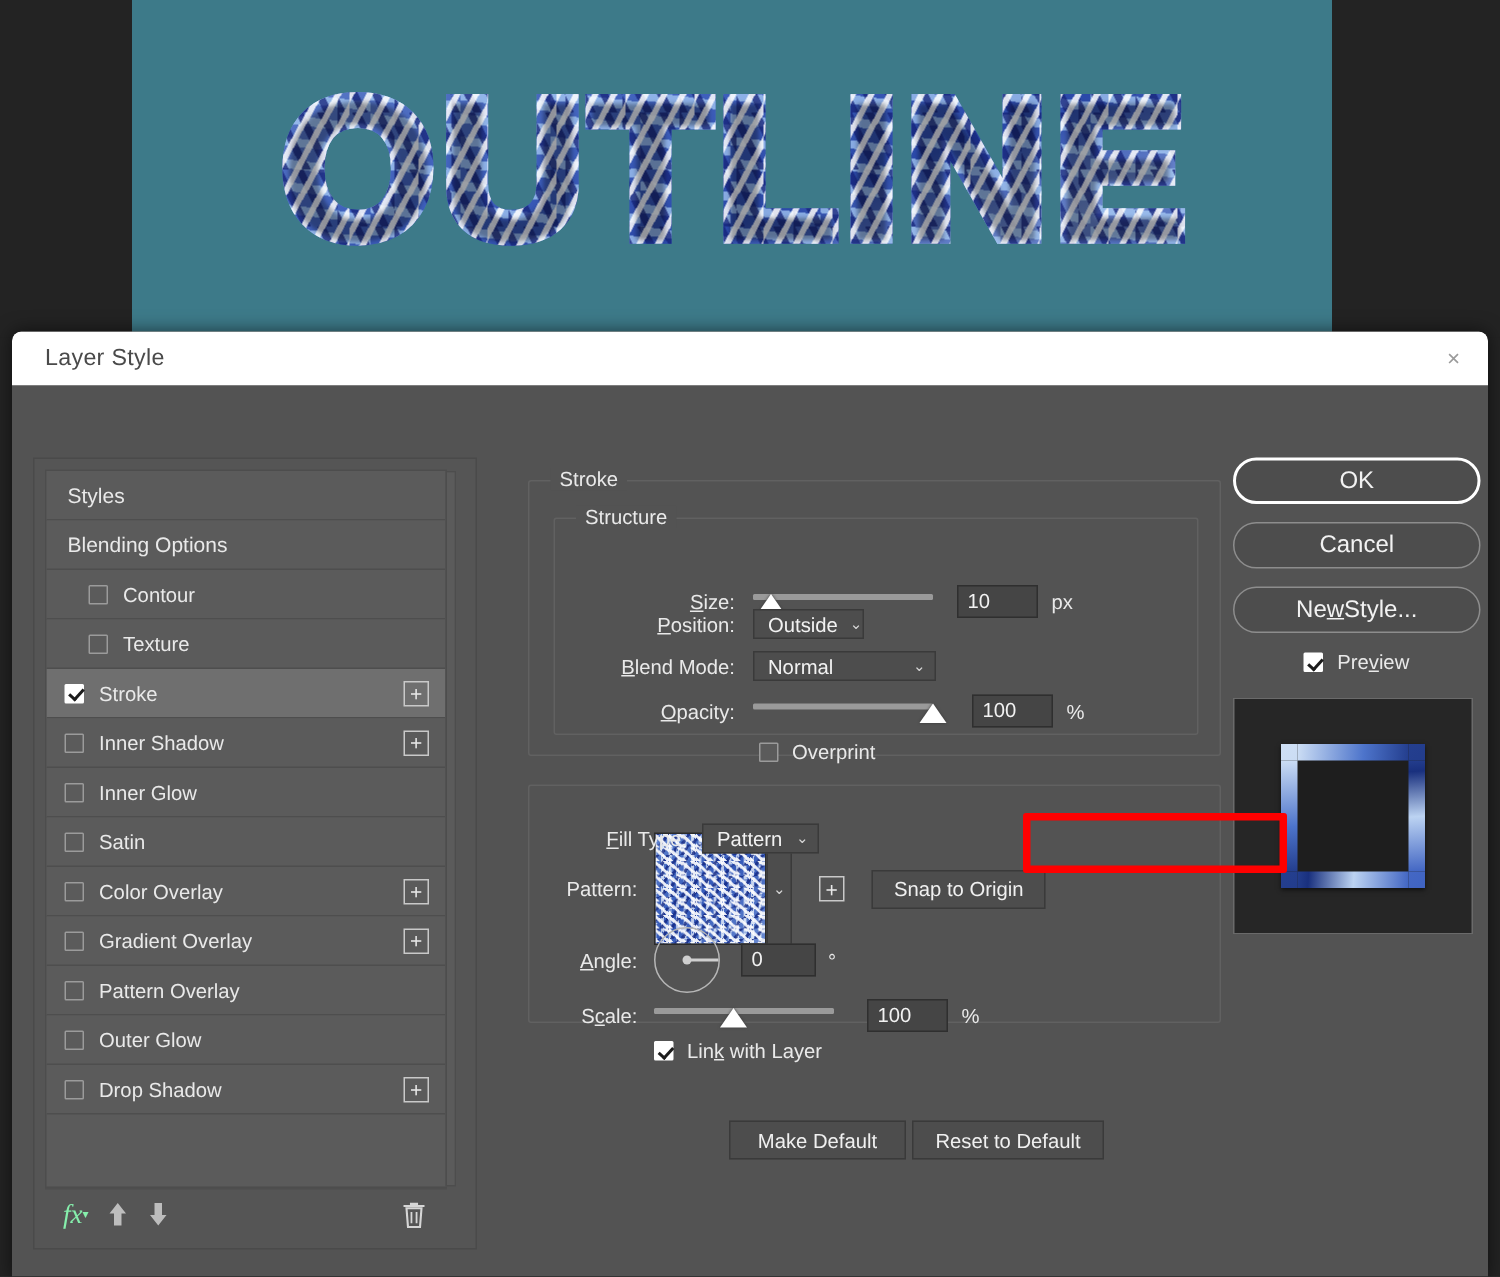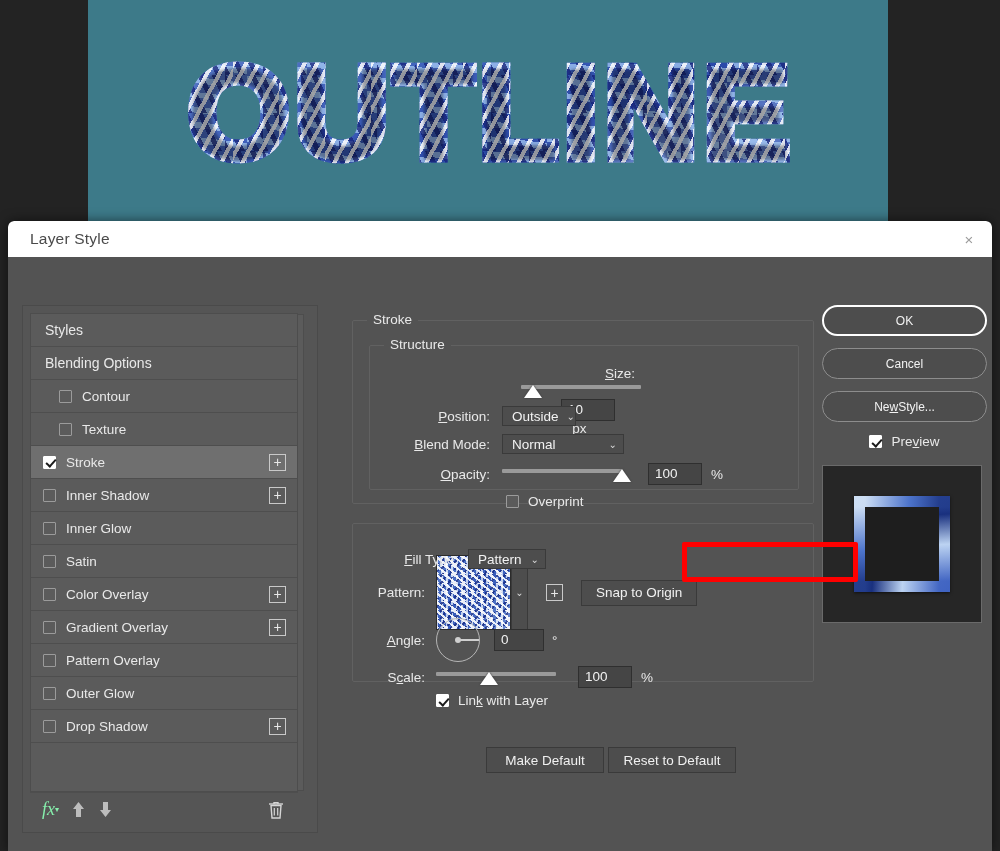--- a/index.html
+++ b/index.html
@@ -293,21 +293,21 @@
   #default-buttons {
     position: absolute; left: 104px; top: 442px;
     display: flex; gap: 4px; margin-left: 44px;
   }
 
   
   #right-col { position: absolute; left: 814px; top: 48px; width: 165px; }
   .pillbtn {
     height: 31px; border-radius: 16px;
     background: #4d4d4d; border: 1px solid #8d8d8d;
-    color: #f2f2f2; font-size: 12px;
+    color: #f2f2f2; font-size: 16px;
     display: flex; align-items: center; justify-content: center;
     margin-bottom: 12px; cursor: pointer;
   }
   .pillbtn.primary { border: 2px solid #ffffff; }
   .pillbtn u { text-decoration: underline; }
   #preview-check { display: flex; align-items: center; justify-content: center; margin-top: 3px; margin-bottom: 16px; }
   #preview-thumb {
     width: 160px; height: 158px;
     background: #262626;
     border: 1px solid #6a6a6a;
@@ -431,27 +431,27 @@
       </div>
 
       <div id="stroke-panel">
 
         <div id="stroke-fieldset" class="fieldset">
           <div class="legend">Stroke</div>
 
           <div id="structure-fieldset" class="fieldset">
             <div class="legend">Structure</div>
 
-            <div class="row" style="left:0; top:20px; width:410px;flex-direction:column;">
+            <div class="row" style="left:0; top:44px; width:410px;">
               <div class="rlabel" style="width:120px;"><u>S</u>ize:</div>
               <div class="slider" style="width:120px; margin-left:12px;">
                 <div class="track"></div>
                 <div class="knob" style="left:3px;"></div>
               </div>
-              <div class="numfield" style="width:54px; margin-left:26px;">10</div>
+              <div class="numfield" style="width:54px; margin-left:16px;">10</div>
               <div class="unit">px</div>
             </div>
 
             <div class="row" style="left:0; top:60px;">
               <div class="rlabel" style="width:120px;"><u>P</u>osition:</div>
               <div class="dropdown" style="width:74px; margin-left:12px;">
                 <span class="val">Outside</span>
                 <span class="chev">⌄</span>
               </div>
             </div>

